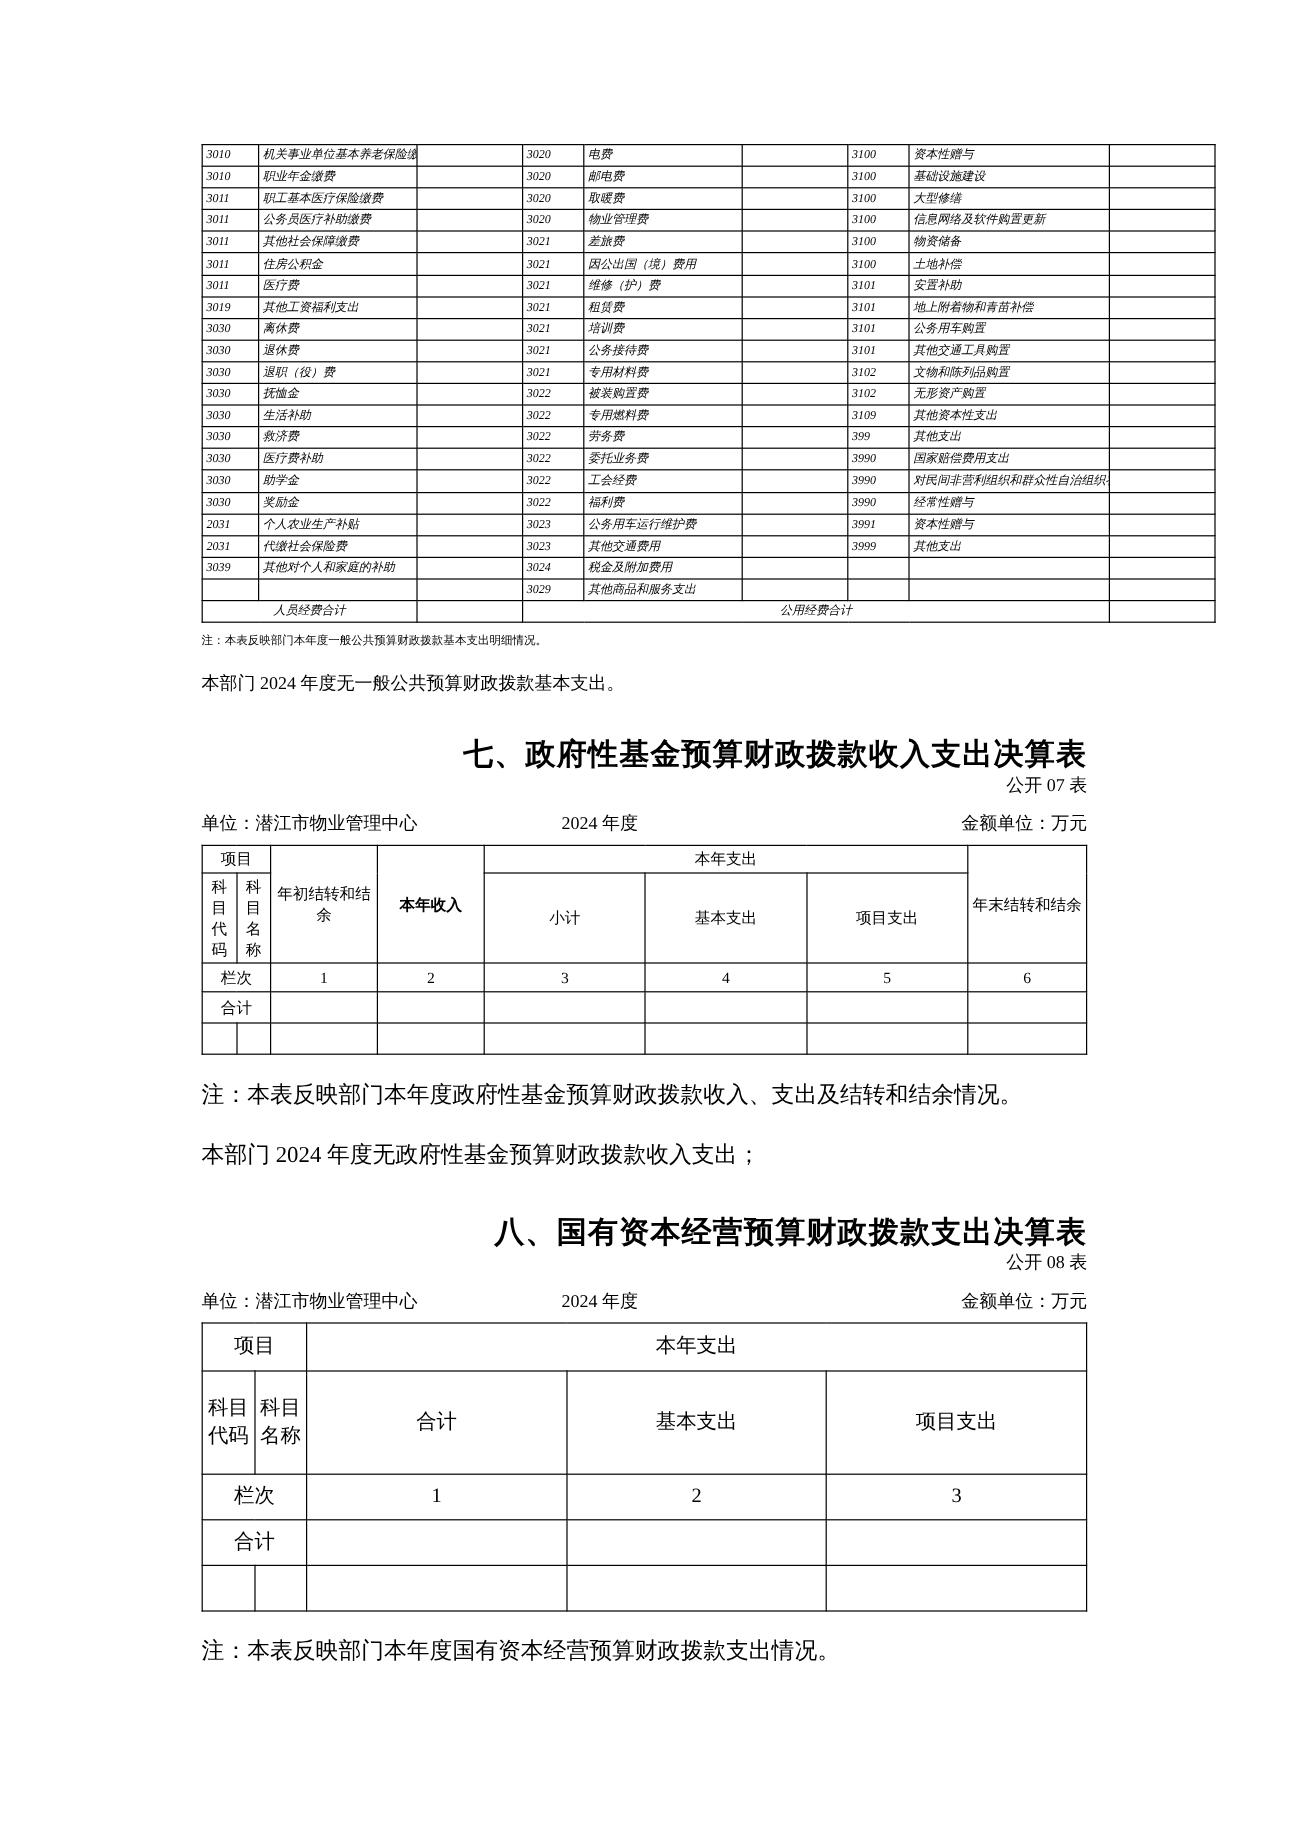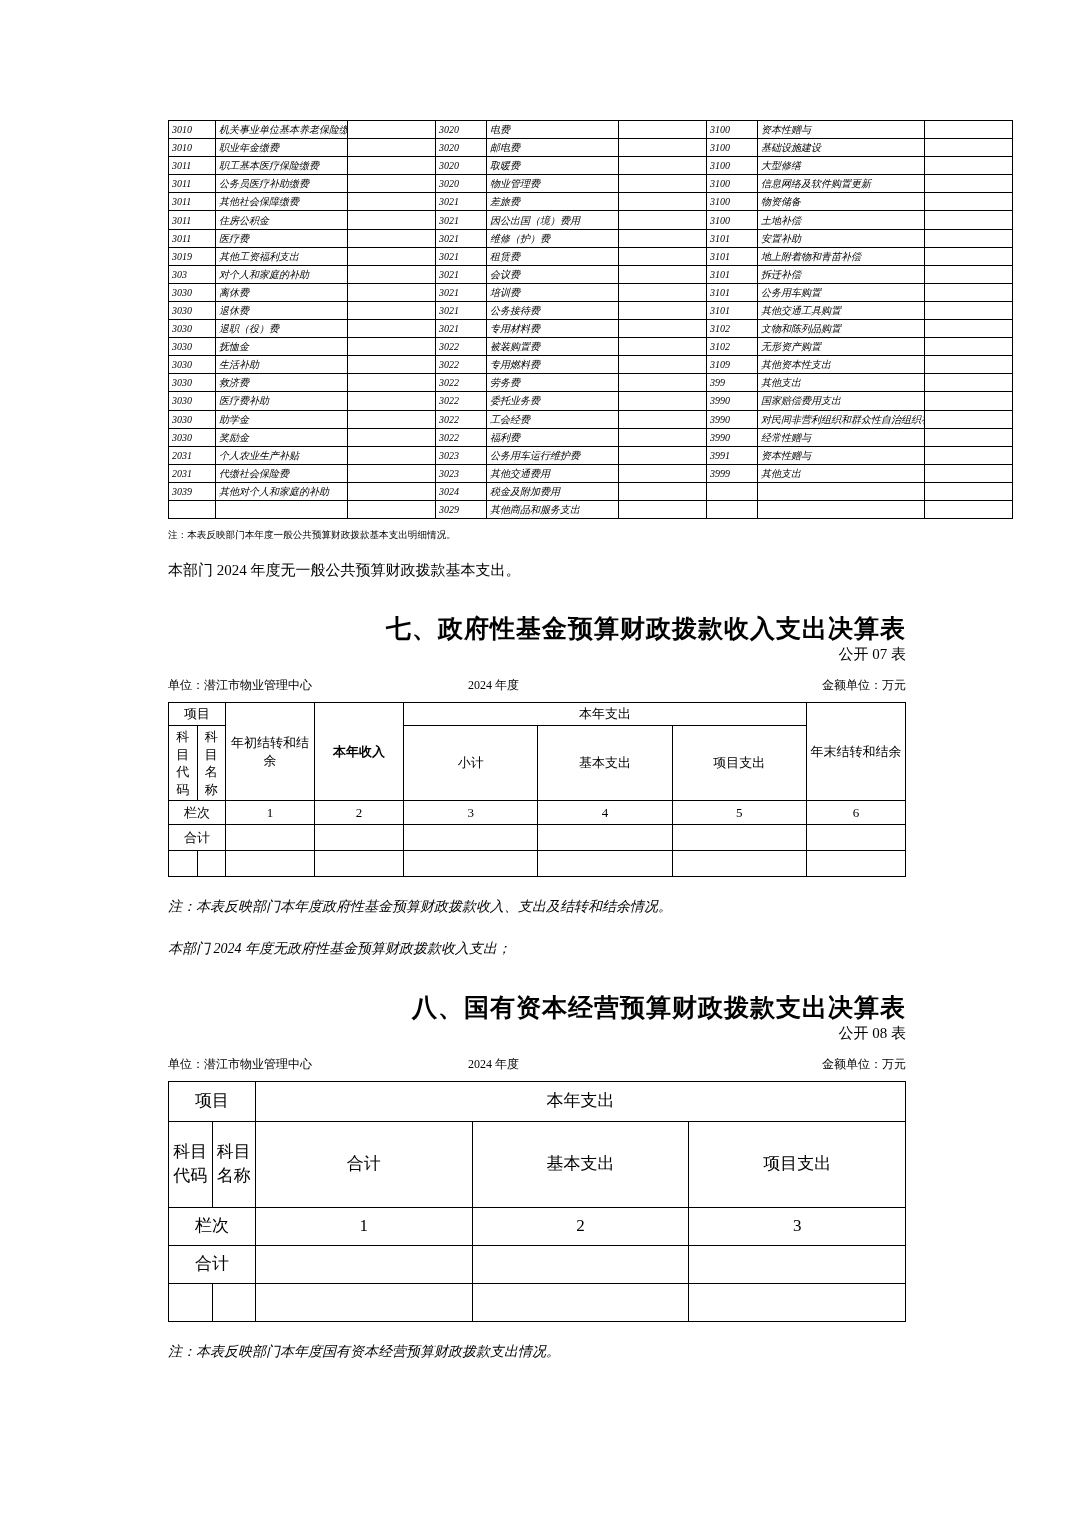--- a/index.html
+++ b/index.html
@@ -55,43 +55,42 @@
     font-size: 9.6px;
     margin: 9px 0 0 0;
     line-height: 1.5;
   }
   .note-mid {
     font-size: 15px;
     margin: 16px 0 0 0;
     line-height: 1.6;
   }
   .note-big {
-    font-size: 14px;
+    font-size: 19px;
     margin: 18px 0 0 0;
     line-height: 1.7;
-    font-style: italic;
   }
 
   
   h2.sec {
     font-family: "Liberation Sans", "DejaVu Sans", sans-serif;
     font-weight: bold;
     font-size: 25px;
     text-align: right;
     margin: 30px 0 0 0;
     letter-spacing: 1px;
   }
   .pub-label {
     text-align: right;
     font-size: 15px;
     margin-top: 0;
   }
   .meta-row {
     display: flex;
-    font-size: 12px;
+    font-size: 15px;
     margin-top: 13px;
     align-items: baseline;
   }
   .meta-row .m-unit { width: 300px; }
   .meta-row .m-year { flex: 1; }
   .meta-row .m-amt  { text-align: left; }
 
   
   .tbl07 {
     width: 738px;
@@ -232,31 +231,20 @@
         <td>其他工资福利支出</td>
         <td></td>
         <td>3021</td>
         <td>租赁费</td>
         <td></td>
         <td>3101</td>
         <td>地上附着物和青苗补偿</td>
         <td></td>
       </tr>
       <tr>
-        <td>303</td>
-        <td>对个人和家庭的补助</td>
-        <td></td>
-        <td>3021</td>
-        <td>会议费</td>
-        <td></td>
-        <td>3101</td>
-        <td>拆迁补偿</td>
-        <td></td>
-      </tr>
-      <tr>
         <td>3030</td>
         <td>离休费</td>
         <td></td>
         <td>3021</td>
         <td>培训费</td>
         <td></td>
         <td>3101</td>
         <td>公务用车购置</td>
         <td></td>
       </tr>
@@ -383,20 +371,26 @@
       </tr>
       <tr>
         <td></td>
         <td></td>
         <td></td>
         <td>3029</td>
         <td>其他商品和服务支出</td>
         <td></td>
         <td></td>
         <td></td>
+        <td></td>
+      </tr>
+      <tr>
+        <td colspan="2" class="sum-cell">人员经费合计</td>
+        <td></td>
+        <td colspan="5" class="sum-cell">公用经费合计</td>
         <td></td>
       </tr>
     </tbody>
   </table>
 
   <p class="note-small">注：本表反映部门本年度一般公共预算财政拨款基本支出明细情况。</p>
   <p class="note-mid">本部门 2024 年度无一般公共预算财政拨款基本支出。</p>
 
   <h2 class="sec">七、政府性基金预算财政拨款收入支出决算表</h2>
   <div class="pub-label">公开 07 表</div>

